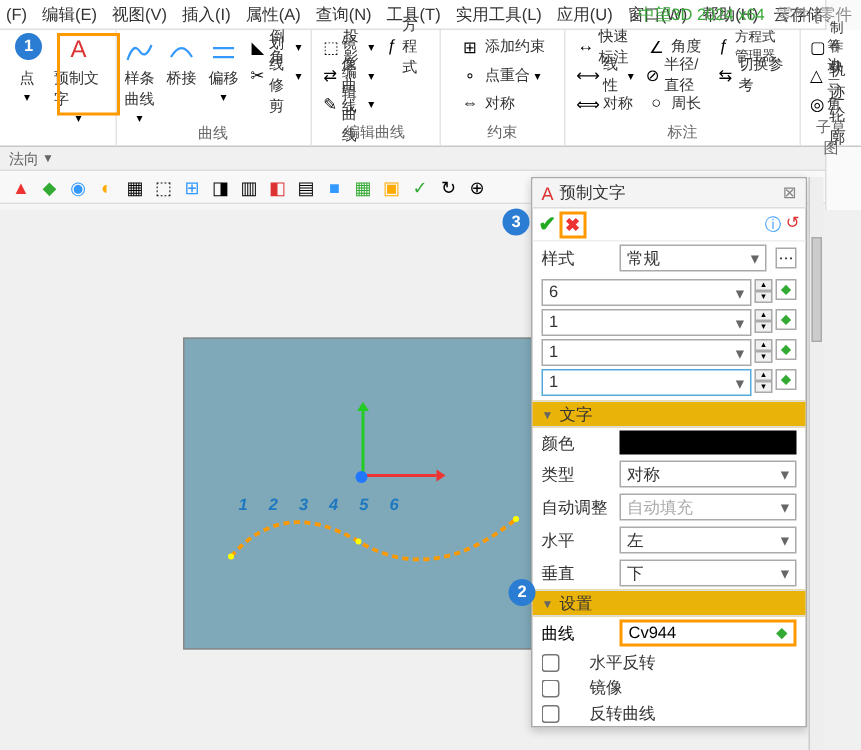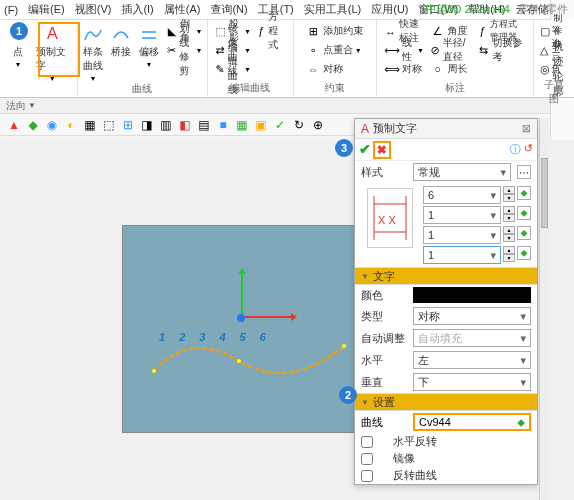--- a/index.html
+++ b/index.html
@@ -324,31 +324,20 @@
   </div>
   <div class="circle-num" style="left:-20px;top:20px">3</div>
 
   <div class="row">
     <div class="rl">样式</div>
     <div class="sel">常规</div>
     <div class="clr-btn">⋯</div>
   </div>
 
   <div class="style-grid">
-    <div class="preview">
-      <svg width="44" height="56">
-          <g stroke="#d33" stroke-width="1">
-        <line x1="6" y1="6" x2="6" y2="50"></line>
-            <line x1="38" y1="6" x2="38" y2="50"></line>
-        <line x1="6" y1="14" x2="38" y2="14"></line>
-            <line x1="6" y1="42" x2="38" y2="42"></line>
-        <text x="10" y="34" font-size="12" fill="#d33" stroke="none">X X</text>
-      </g>
-        </svg>
-    </div>
     <div class="style-col">
       <div style="display:flex">
           <div class="sel">6</div>
           <div class="spin-btns">
             <span>▴</span>
             <span>▾</span>
           </div>
           <div class="clr-btn" style="color:#3a3">⬥</div>
         </div>
       <div style="display:flex">

